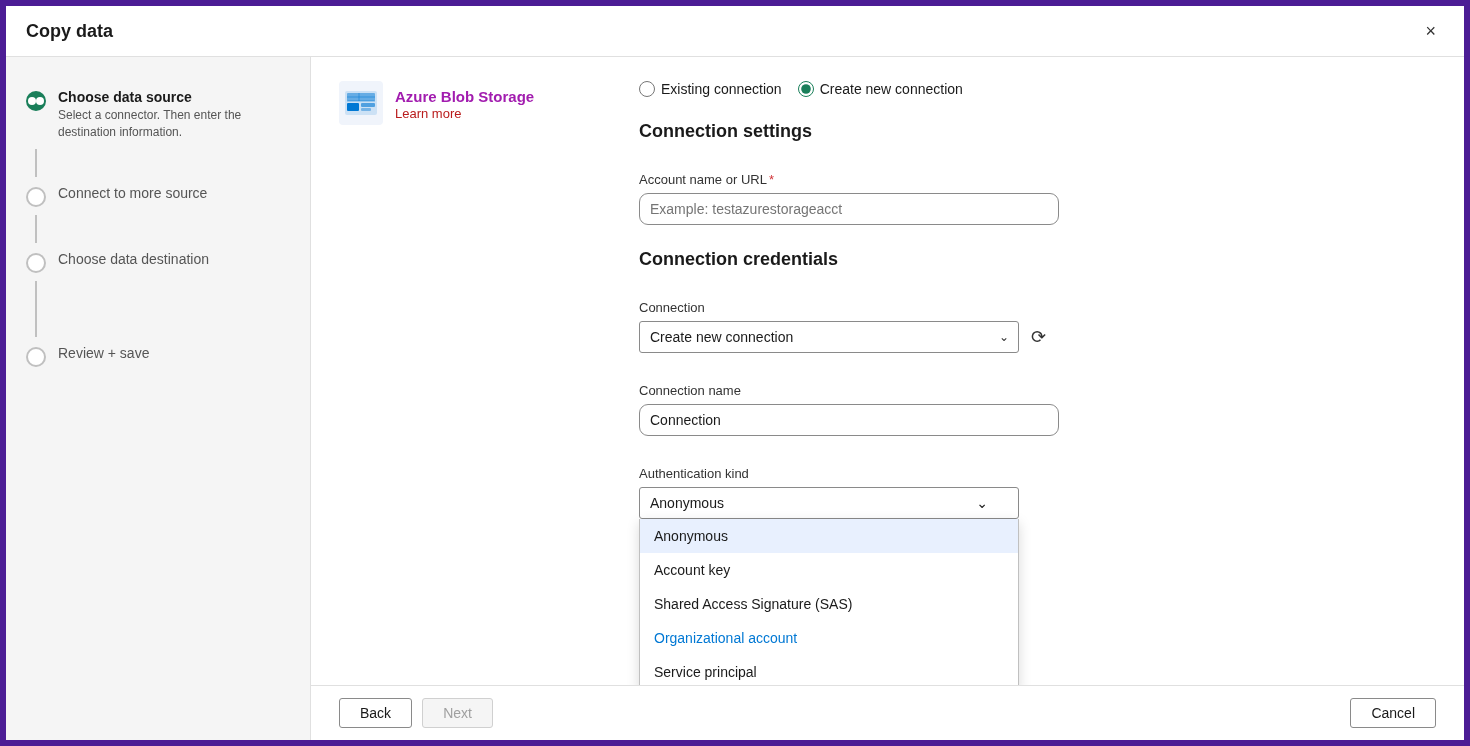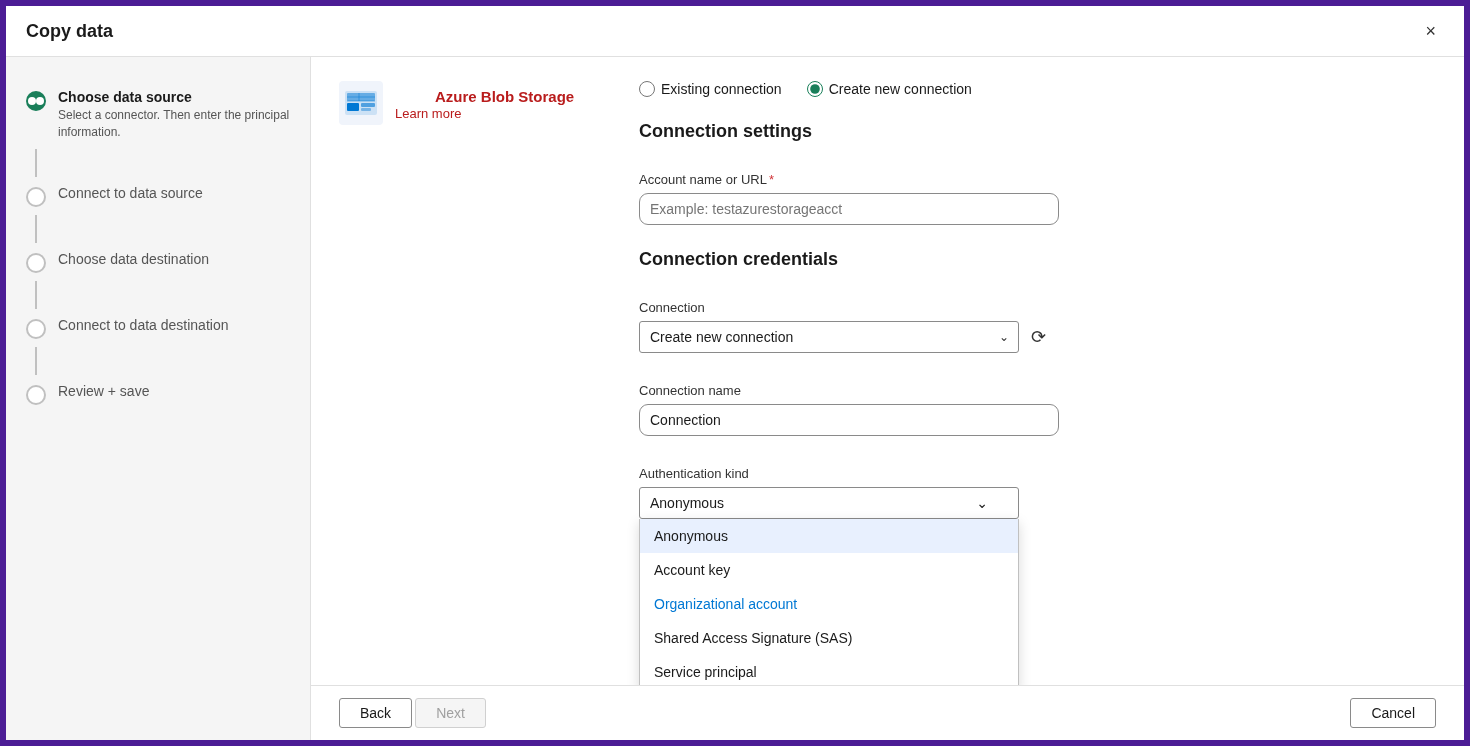--- a/index.html
+++ b/index.html
@@ -137,40 +137,39 @@
 
     .connector-info {
       display: flex;
       align-items: center;
       gap: 12px;
     }
 
     .connector-name {
       font-size: 15px;
       font-weight: 600;
-      color: #b91c1c;
-      margin-left: 40px;
+      color: #a21caf;
     }
 
     .connector-link {
       color: #b91c1c;
       font-size: 13px;
       text-decoration: none;
       cursor: pointer;
     }
 
     
     .form-panel {
       flex: 1;
     }
 
     
     .radio-group {
       display: flex;
-      gap: 25px;
+      gap: 16px;
       margin-bottom: 24px;
       align-items: center;
     }
 
     .radio-option {
       display: flex;
       align-items: center;
       gap: 6px;
       cursor: pointer;
     }
@@ -326,21 +325,21 @@
       display: flex;
       justify-content: space-between;
       align-items: center;
       padding: 12px 28px;
       border-top: 1px solid #e0e0e0;
       background: #fff;
     }
 
     .footer-left {
       display: flex;
-      gap: 3px;
+      gap: 10px;
       justify-content: flex-end;
     }
 
     .btn {
       padding: 6px 20px;
       font-size: 14px;
       border-radius: 3px;
       cursor: pointer;
       font-family: inherit;
     }
@@ -377,41 +376,37 @@
   <div class="dialog-body">
 
     <div class="sidebar">
 
       <div class="step-item">
         <div class="step-circle active">
           <span style="width:8px;height:8px;border-radius:50%;background:#fff;display:block;"></span>
         </div>
         <div>
           <div class="step-label active">Choose data source</div>
-          <div class="step-sublabel">Select a connector. Then enter the principal information.</div>
+          <div class="step-sublabel">Select a connector. Then enter the destination information.</div>
         </div>
       </div>
       <div class="step-connector"></div>
 
       <div class="step-item">
         <div class="step-circle"></div>
-        <div class="step-label">Connect to data source</div>
+        <div class="step-label">Connect to more source</div>
       </div>
       <div class="step-connector"></div>
 
       <div class="step-item">
         <div class="step-circle"></div>
         <div class="step-label">Choose data destination</div>
       </div>
       <div class="step-connector"></div>
 
-      <div class="step-item">
-        <div class="step-circle"></div>
-        <div class="step-label">Connect to data destination</div>
-      </div>
       <div class="step-connector"></div>
 
       <div class="step-item">
         <div class="step-circle"></div>
         <div class="step-label">Review + save</div>
       </div>
     </div>
 
     <div class="content">
       <div class="content-main">
@@ -489,22 +484,22 @@
             <div class="field-group">
               <div class="field-label">Authentication kind</div>
               <div class="auth-dropdown-wrapper">
                 <div class="auth-select-display">
                   <span>Anonymous</span>
                   <span style="font-size:14px;">⌄</span>
                 </div>
                 <div class="auth-dropdown-menu">
                   <div class="dropdown-item selected">Anonymous</div>
                   <div class="dropdown-item">Account key</div>
+                  <div class="dropdown-item">Shared Access Signature (SAS)</div>
                   <div class="dropdown-item org-account">Organizational account</div>
-                  <div class="dropdown-item">Shared Access Signature (SAS)</div>
                   <div class="dropdown-item">Service principal</div>
                 </div>
               </div>
             </div>
           </div>
         </div>
       </div>
 
       <div class="dialog-footer">
         <div class="footer-left">

